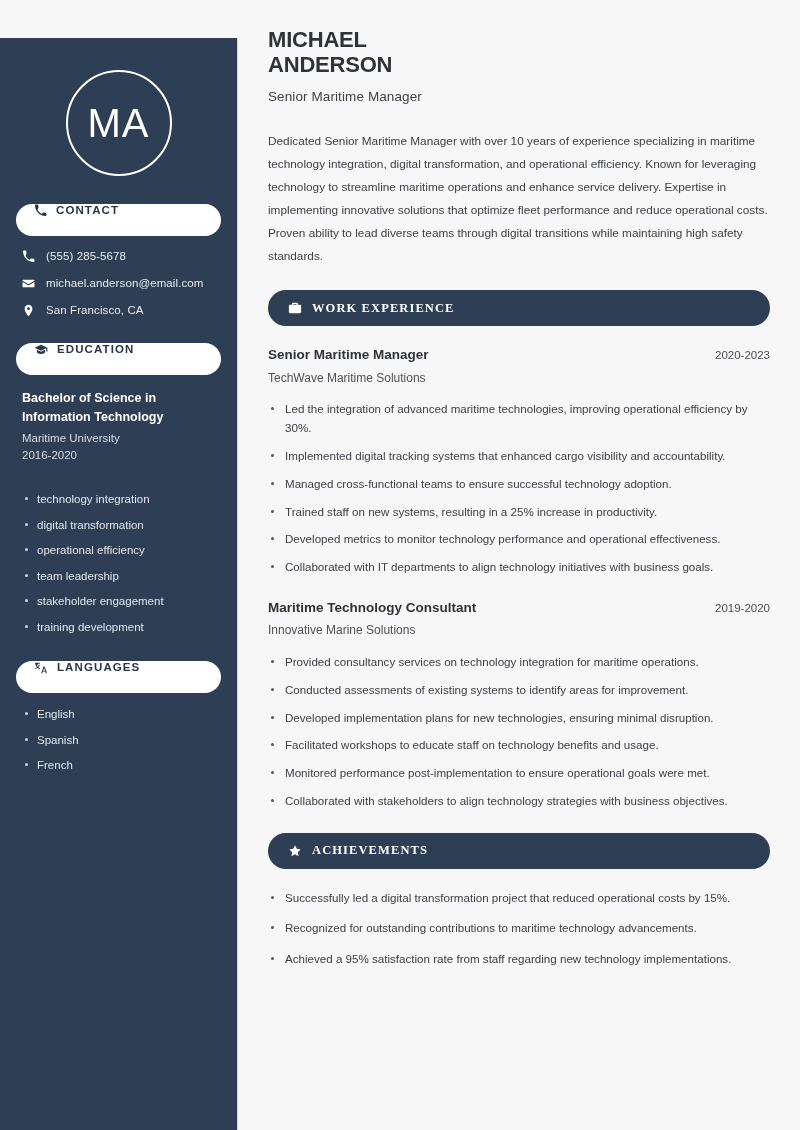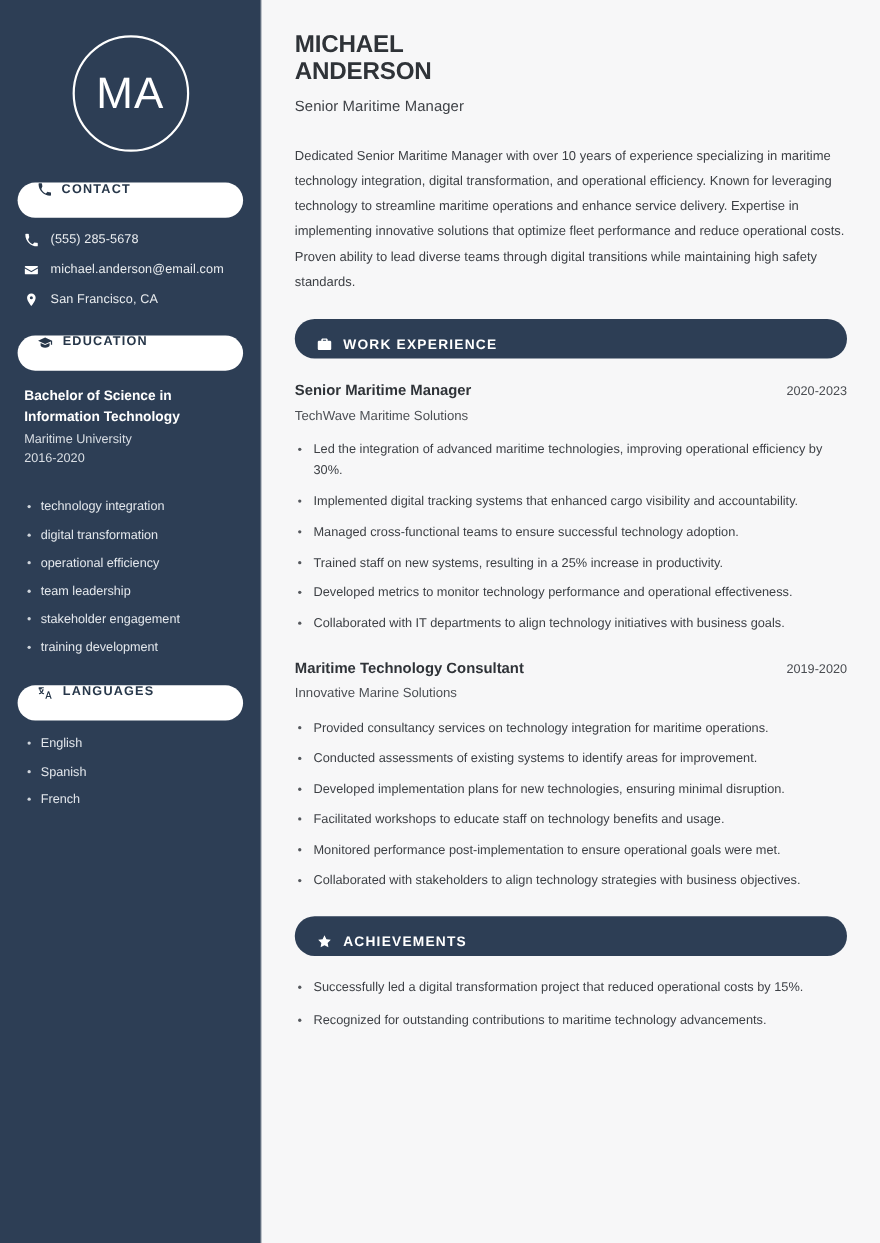--- a/index.html
+++ b/index.html
@@ -22,20 +22,21 @@
   }
 
   
   .sidebar {
     width: 238px;
     min-width: 238px;
     background: #2d3e55;
     border-right: 1px solid #d8dade;
     padding: 0 16px;
     color: #ffffff;
+    margin-top: 38px;
   }
 
   .avatar-wrap {
     display: flex;
     justify-content: center;
     padding-top: 32px;
     padding-bottom: 28px;
   }
   .avatar {
     width: 106px;
@@ -160,24 +161,25 @@
     margin-bottom: 22px;
     text-align: left;
   }
 
   .main-pill {
     background: #2d3e55;
     color: #ffffff;
     border-radius: 999px;
     height: 36px;
     display: flex;
-    align-items: flex-start;
+    align-items: center;
     gap: 10px;
-    padding: 16px 20px;
+    padding: 4px 20px;
     margin-bottom: 20px;
+    font-family: Liberation Serif, serif;
   }
   .main-pill .pill-label {
     font-size: 12.5px;
     font-weight: 700;
     letter-spacing: 1.1px;
     text-transform: uppercase;
   }
   .main-pill svg { display:block; }
 
   .job { margin-bottom: 22px; }
@@ -384,17 +386,18 @@
         <span>
           <svg width="14" height="14" viewBox="0 0 24 24" fill="#ffffff">
             <path d="M12 2.2l3 6.1 6.8 1-4.9 4.8 1.2 6.7L12 17.6 5.9 20.8l1.2-6.7L2.2 9.3l6.8-1 3-6.1z"></path>
           </svg>
         </span>
         <span class="pill-label">ACHIEVEMENTS</span>
       </div>
       <ul class="main-ul">
         <li>Successfully led a digital transformation project that reduced operational costs by 15%.</li>
         <li>Recognized for outstanding contributions to maritime technology advancements.</li>
+        <li>Achieved a 95% satisfaction rate from staff regarding new technology implementations.</li>
       </ul>
     </div>
 
   </main>
 </div>
 
 </body></html>

